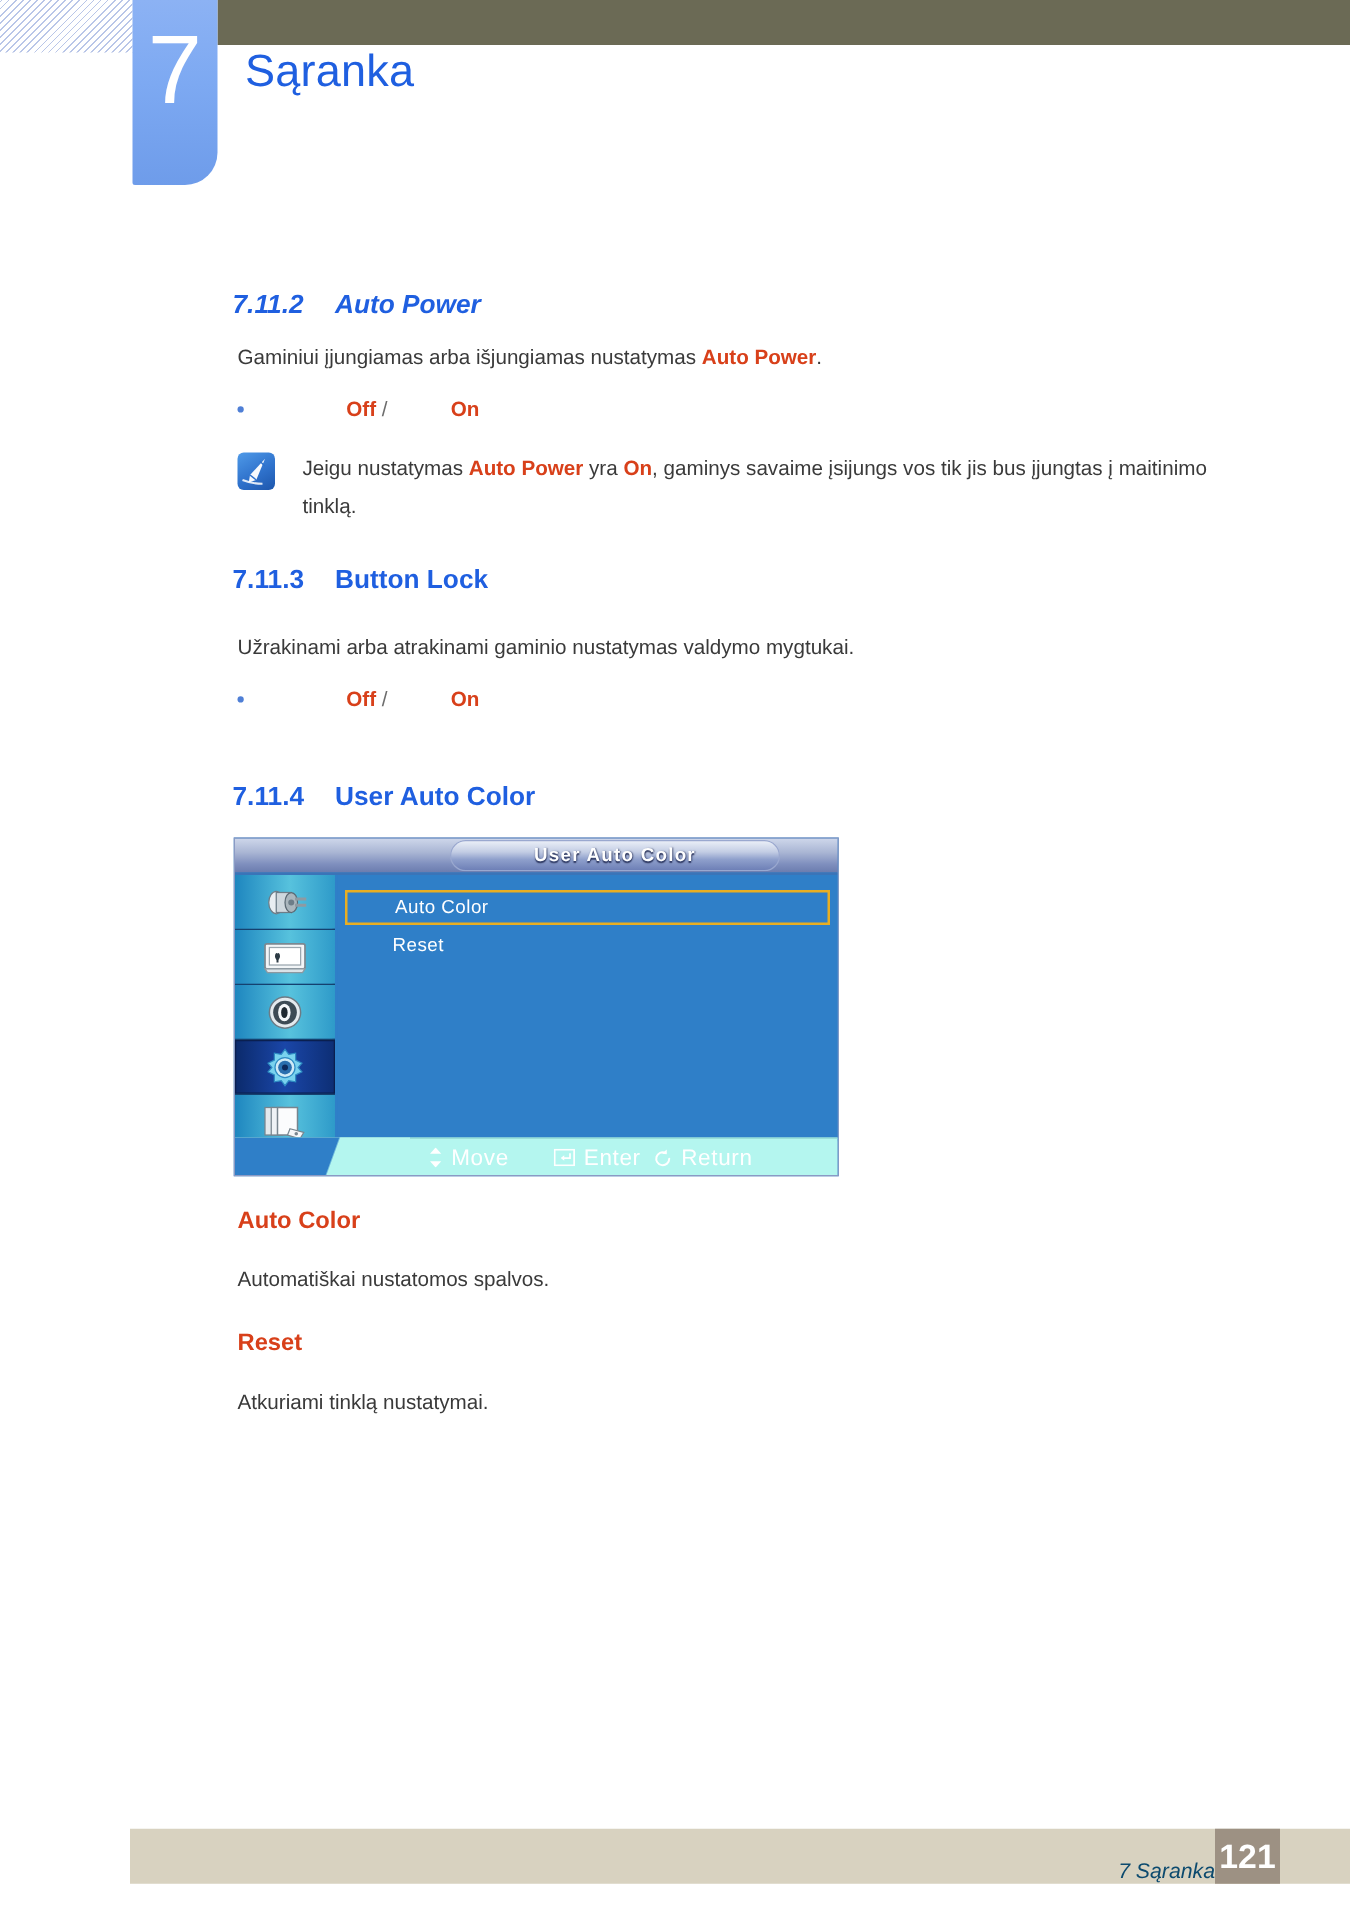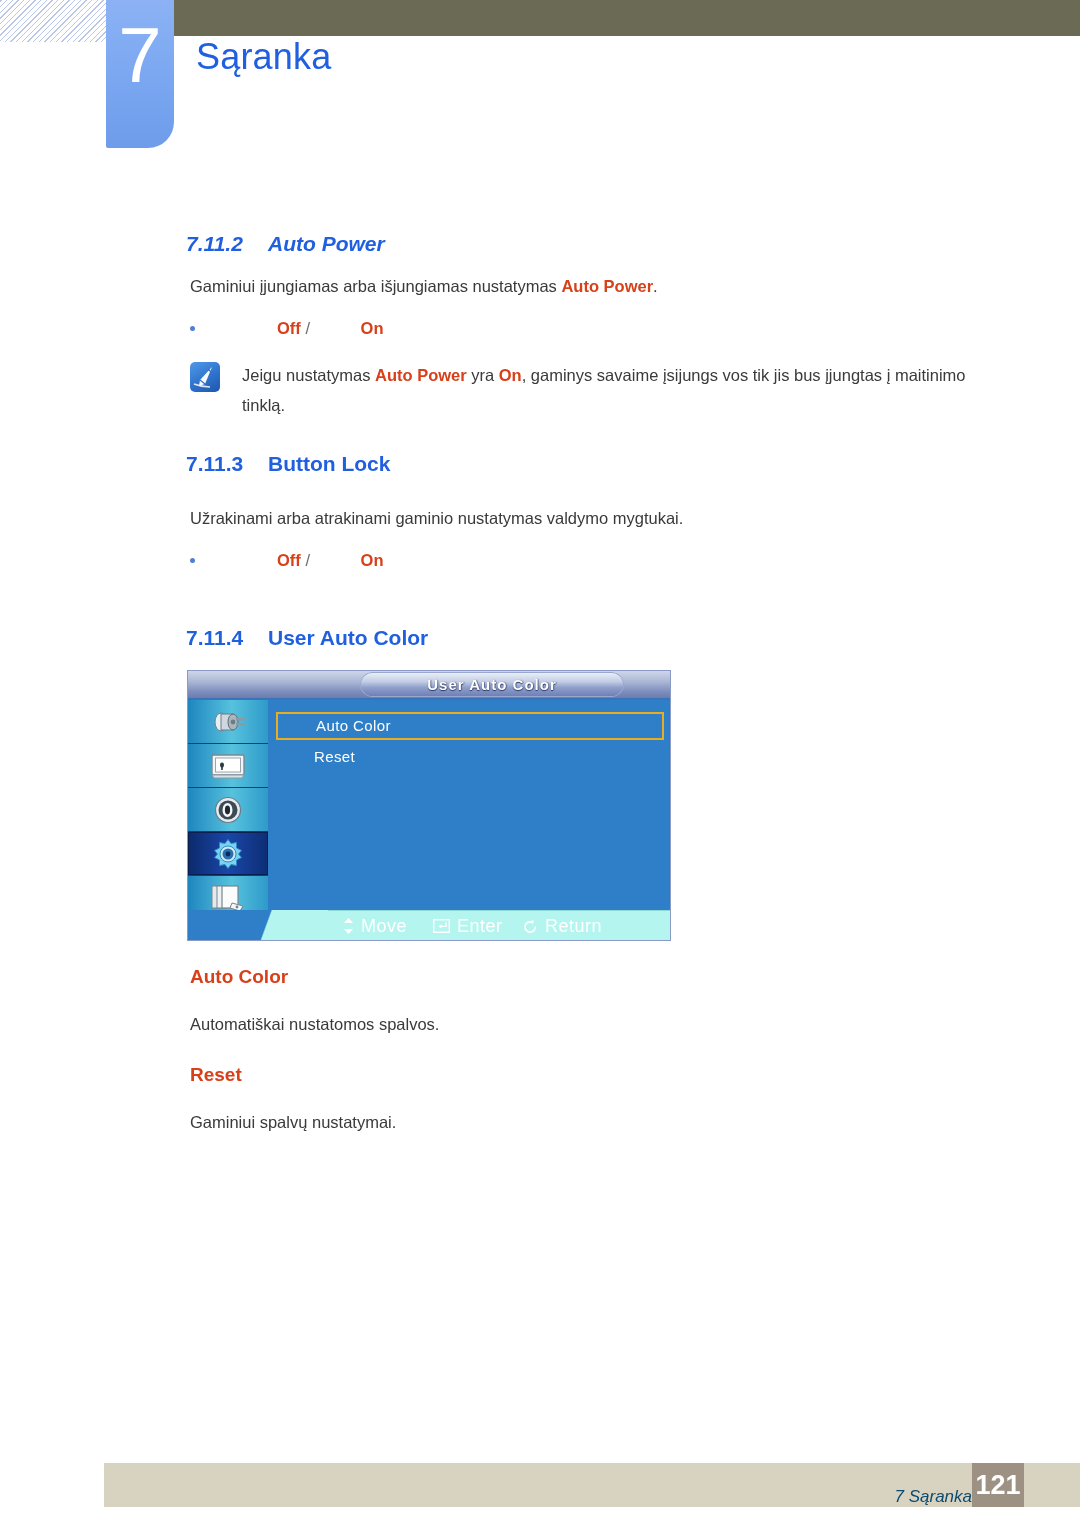--- a/index.html
+++ b/index.html
@@ -380,21 +380,21 @@
       <div class="osd-hint" style="left:155px;">
         <span>
           <svg width="11" height="16" viewBox="0 0 11 16">
             <path d="M5.5 0 L10 5 L1 5 Z" fill="#ffffff"></path>
             <path d="M5.5 16 L10 11 L1 11 Z" fill="#ffffff"></path>
           </svg>
         </span>
         <span>Move</span>
       </div>
 
-      <div class="osd-hint" style="left:245px;">
+      <div class="osd-hint" style="left:255px;">
         <span>
           <svg width="17" height="14" viewBox="0 0 17 14">
             <rect x="0.7" y="0.7" width="15.6" height="12.6" fill="none" stroke="#ffffff" stroke-width="1.4"></rect>
             <path d="M13 3.6 L13 7.4 L6.5 7.4" stroke="#ffffff" stroke-width="1.4" fill="none"></path>
             <path d="M8.4 5.2 L5.6 7.4 L8.4 9.6 Z" fill="#ffffff"></path>
           </svg>
         </span>
         <span>Enter</span>
       </div>
 
@@ -407,20 +407,20 @@
         </span>
         <span>Return</span>
       </div>
     </div>
   </div>
 
   <div class="sub-head" style="top:966px;">Auto Color</div>
   <div class="para" style="top:1010px;">Automatiškai nustatomos spalvos.</div>
 
   <div class="sub-head" style="top:1064px;">Reset</div>
-  <div class="para" style="top:1108px;">Gaminiui spalvų nustatymai.</div>
+  <div class="para" style="top:1108px;">Atkuriami tinklą nustatymai.</div>
 
 </div>
 
 <div class="footer-band">
   <div class="footer-label">7 Sąranka</div>
   <div class="footer-pageno">121</div>
 </div>
 
 </body></html>

